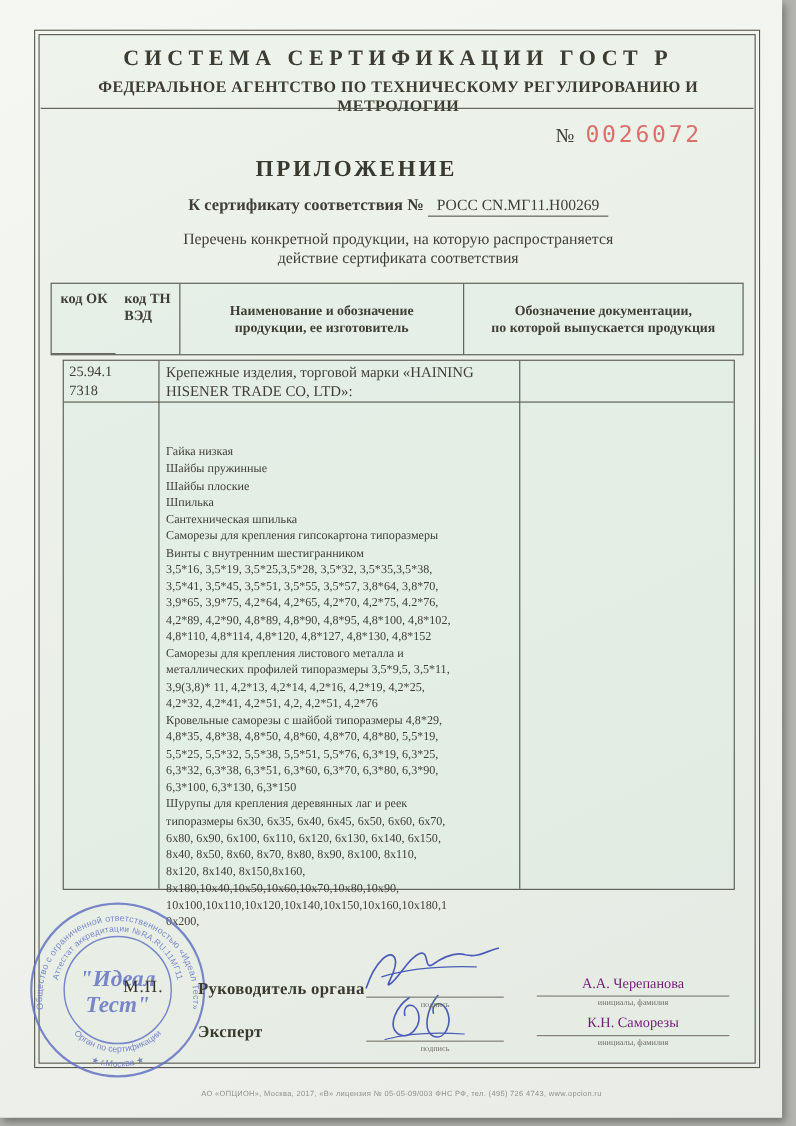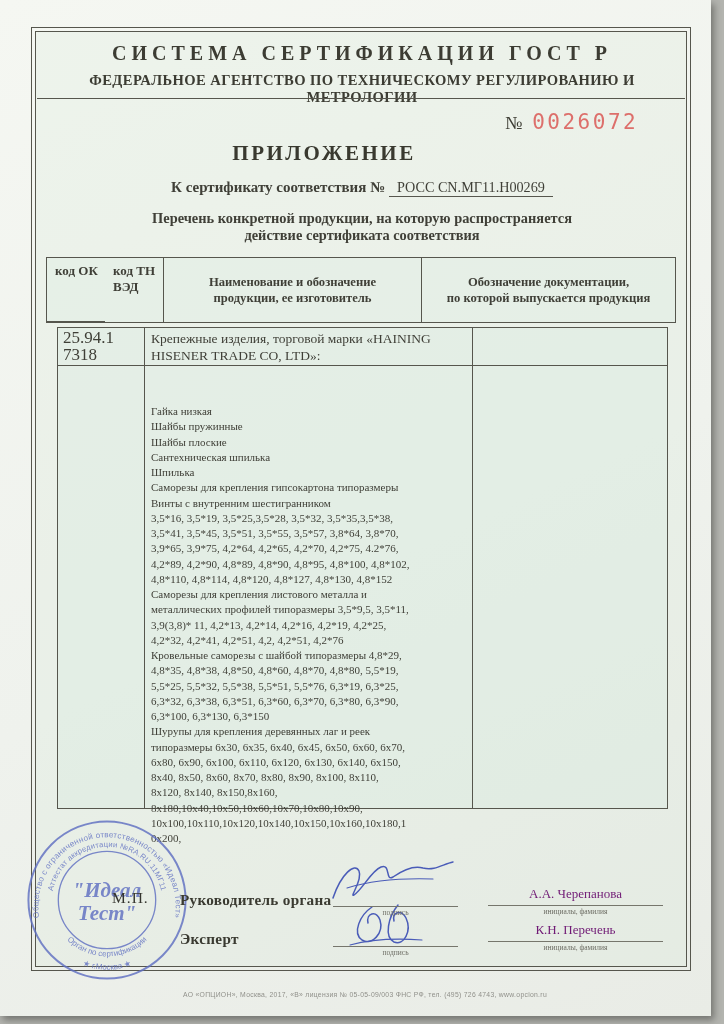--- a/index.html
+++ b/index.html
@@ -36,21 +36,21 @@
   .formnum { left:505px; top:110px; display:flex; align-items:baseline; gap:10px; }
   .no-sign { font-size:18px; color:#3c3c33; }
   .no-digits { font-family:"DejaVu Sans Mono", monospace; font-size:21px;
                letter-spacing:2.5px; color:#dd6f6b; }
 
   .title { left:37px; top:141px; width:574px; font-size:21px; font-weight:bold;
            letter-spacing:2.5px; color:#39392f; }
   .subtitle { left:37px; top:179px; width:650px; font-size:15px; font-weight:bold; }
   .subtitle .val { font-weight:normal; font-size:14.2px; padding:0 8px 1px 8px;
                    border-bottom:1px solid #56564d; }
-  .desc { left:37px; top:210px; width:650px; font-size:14.4px; font-weight:bold;
+  .desc { left:37px; top:210px; width:650px; font-size:14.4px; font-weight:normal;
           line-height:17px; }
 
   
   .thead { left:46px; top:257px; width:630px; height:66px;
            border:1.6px solid #56564d; display:flex;
            background:rgba(225,238,228,0.45); box-sizing:border-box; }
   .th-c1 { width:117px; border-right:1.6px solid #56564d; box-sizing:border-box;
            display:flex; }
   .th-c1 .half { flex:1; font-size:13px; font-weight:600; padding:5px 0 0 8px;
                  box-sizing:border-box; }
@@ -62,21 +62,21 @@
 
   
   .tbody { left:57px; top:327px; width:611px; height:482px;
            border:1.6px solid #56564d; box-sizing:border-box;
            background:rgba(218,235,225,0.40); }
   .v-line { position:absolute; top:0; bottom:0; width:0; border-left:1.4px solid #56564d; }
   .v1 { left:86px; } .v2 { left:414px; }
   .h-row1 { position:absolute; left:0; right:0; top:37px; height:0;
             border-top:1.4px solid #56564d; }
   .code-cell { position:absolute; left:5px; top:2px; width:78px;
-               font-size:17px; line-height:16.5px; }
+               font-size:13px; line-height:16.5px; }
   .mfr-cell { position:absolute; left:93px; top:2px; width:316px;
               font-size:13.5px; line-height:17px; }
   .plist { position:absolute; left:93px; top:40px; width:318px;
            font-size:11px; line-height:15.25px;margin-top:36px; }
 
   
   .sig-label { font-size:15.2px; font-weight:bold; letter-spacing:0.3px; color:#3a3a31; }
   .rule-thin { border-bottom:1px solid #76766c; height:0; }
   .tiny-cap { font-size:7.5px; color:#6d6d64; text-align:center; }
   .name { font-size:13px; text-align:center; color:#701a75; }
@@ -136,22 +136,22 @@
     <div class="code-cell">
       <div>25.94.1</div>
       <div>7318</div>
     </div>
     <div class="mfr-cell preline">Крепежные изделия, торговой марки «HAINING
 HISENER TRADE CO, LTD»:</div>
     <div class="plist">
         <div>Гайка низкая</div>
         <div>Шайбы пружинные</div>
         <div>Шайбы плоские</div>
+        <div>Шпилька</div>
         <div>Сантехническая шпилька</div>
-        <div>Шпилька</div>
         <div>Саморезы для крепления гипсокартона типоразмеры</div>
         <div>Винты с внутренним шестигранником</div>
         <div>3,5*16, 3,5*19, 3,5*25,3,5*28, 3,5*32, 3,5*35,3,5*38,</div>
         <div>3,5*41, 3,5*45, 3,5*51, 3,5*55, 3,5*57, 3,8*64, 3,8*70,</div>
         <div>3,9*65, 3,9*75, 4,2*64, 4,2*65, 4,2*70, 4,2*75, 4.2*76,</div>
         <div>4,2*89, 4,2*90, 4,8*89, 4,8*90, 4,8*95, 4,8*100, 4,8*102,</div>
         <div>4,8*110, 4,8*114, 4,8*120, 4,8*127, 4,8*130, 4,8*152</div>
         <div>Саморезы для крепления листового металла и</div>
         <div>металлических профилей типоразмеры 3,5*9,5, 3,5*11,</div>
         <div>3,9(3,8)* 11, 4,2*13, 4,2*14, 4,2*16, 4,2*19, 4,2*25,</div>
@@ -222,18 +222,18 @@
 
   <div class="abs rule-thin" style="left:333px; top:906px; width:125px;"></div>
   <div class="abs tiny-cap" style="left:333px; top:908px; width:125px;">подпись</div>
   <div class="abs rule-thin" style="left:333px; top:946px; width:125px;"></div>
   <div class="abs tiny-cap" style="left:333px; top:948px; width:125px;">подпись</div>
 
   <div class="abs name" style="left:488px; top:886px; width:175px;">А.А. Черепанова</div>
   <div class="abs rule-thin" style="left:488px; top:905px; width:175px;"></div>
   <div class="abs tiny-cap" style="left:488px; top:907px; width:175px;">инициалы, фамилия</div>
 
-  <div class="abs name" style="left:488px; top:922px; width:175px;">К.Н. Перечень</div>
+  <div class="abs name" style="left:488px; top:922px; width:175px;">К.Н. Саморезы</div>
   <div class="abs rule-thin" style="left:488px; top:941px; width:175px;"></div>
   <div class="abs tiny-cap" style="left:488px; top:943px; width:175px;">инициалы, фамилия</div>
 
   <div class="abs footer">АО «ОПЦИОН», Москва, 2017, «В»   лицензия № 05-05-09/003 ФНС РФ,   тел. (495) 726 4743,   www.opcion.ru</div>
 </div>
 
 </body></html>

